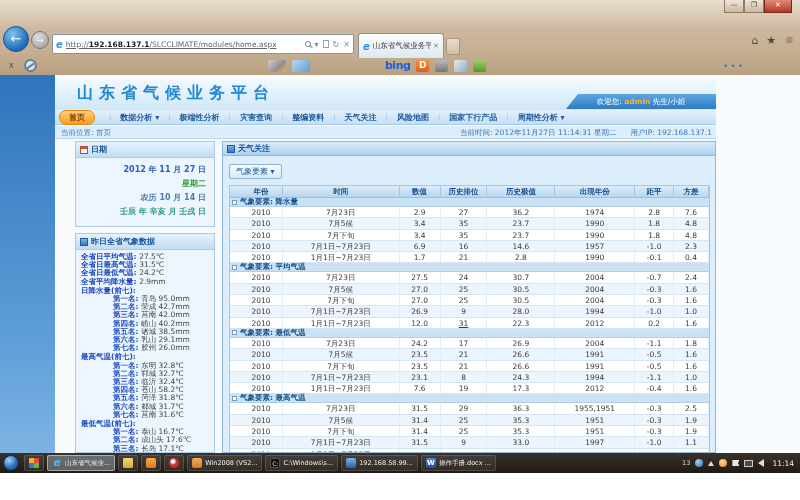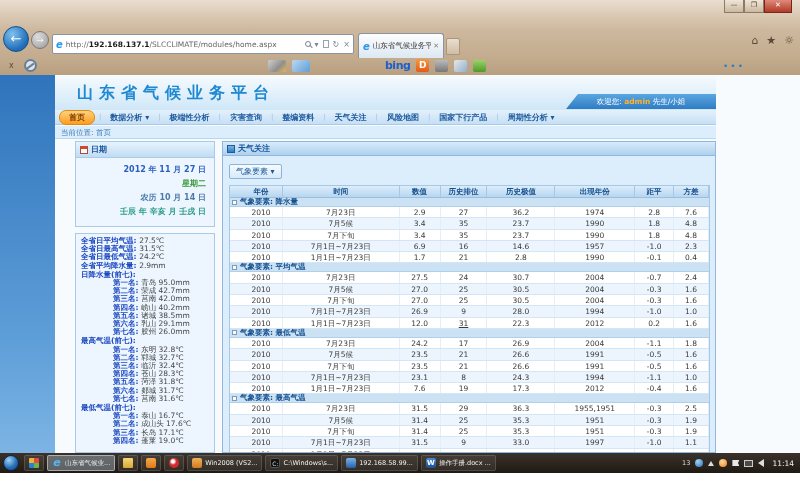--- a/index.html
+++ b/index.html
@@ -19,21 +19,21 @@
     background:linear-gradient(180deg,#cdb89e,#c3ab8e); }
   .backbtn { position:absolute; left:3px; top:-4px; width:26px; height:26px; border-radius:50%;
     background:radial-gradient(circle at 35% 30%,#7fc0ee,#1f6cb8 70%); border:1px solid #14508c;
     color:#fff; font-size:13px; text-align:center; line-height:24px; }
   .fwdbtn { position:absolute; left:31px; top:1px; width:18px; height:18px; border-radius:50%;
     background:radial-gradient(circle at 35% 30%,#ddd,#9a9a9a); border:1px solid #777;
     color:#f5f5f5; font-size:9px; text-align:center; line-height:17px; }
   .addressbar { position:absolute; left:52px; top:4px; width:302px; height:20px; background:#fff;
     border:1px solid #8a93a0; border-radius:2px; display:flex; align-items:center; padding:0 3px; }
   .ie-e { color:#2f96e8; font-weight:bold; font-style:italic; font-size:10px; margin-right:3px; }
-  .url { font-size:7.5px; color:#666; white-space:nowrap; overflow:hidden; flex:1; }
+  .url { font-size:7.5px; color:#666; white-space:nowrap; overflow:hidden; flex:1;text-decoration:underline; }
   .url b { color:#1a1a1a; }
   .addr-icons { display:flex; align-items:center; gap:4px; color:#7a8694; font-size:8px; }
   .icon-search { width:6px; height:6px; border:1px solid #7a8694; border-radius:50%; position:relative; }
   .icon-search::after { content:""; position:absolute; width:4px; height:1px; background:#7a8694;
     transform:rotate(45deg); right:-3px; bottom:-1px; }
   .icon-doc { width:6px; height:8px; border:1px solid #9aa4b0; background:#fff; }
   .tab { position:absolute; left:358px; top:3px; width:86px; height:25px;
     background:linear-gradient(180deg,#fdfdfd,#dce8f2); border:1px solid #8a93a0; border-bottom:none;
     border-radius:3px 3px 0 0; display:flex; align-items:center; padding:0 4px; }
   .tab-title { font-size:7.5px; color:#333; white-space:nowrap; overflow:hidden; flex:1; }
@@ -72,21 +72,21 @@
     letter-spacing:6px; }
   .ribbon { position:absolute; right:0; bottom:1px; width:150px; height:15px;
     background:linear-gradient(180deg,#5aa6e0,#2f7cc4); clip-path:polygon(12px 0,100% 0,100% 100%,0 100%);
     color:#fff; font-size:7.5px; line-height:15px; text-align:center; }
   .ribbon .usr { color:#ffb42a; font-weight:bold; }
   .navbar { position:absolute; left:55px; top:35px; width:661px; height:15px;
     background:linear-gradient(180deg,#e4f1fb,#c6dff5); border-bottom:1px solid #a9cbe8;
     display:flex; align-items:center; padding-left:4px; }
   .nav-item { font-size:8px; font-weight:bold; color:#1d5a9e; padding:1px 9px; white-space:nowrap; }
   .nav-item.active { background:linear-gradient(180deg,#ffd27a,#ff9c1e); border:1px solid #e08a10;
-    border-radius:7px; color:#7a3c00; margin-right:4px; }
+    border-radius:7px; color:#7a3c00; margin-right:14px; }
   .nav-sep { color:#9fc4e4; font-size:7px; }
   .crumbrow { position:absolute; left:55px; top:51px; width:661px; height:13px; background:#dceefb;
     border-bottom:1px solid #b9d7ef; font-size:7.5px; color:#3a77b8; }
   .crumb { position:absolute; left:6px; top:2px; }
   .time-ip { position:absolute; right:4px; top:2px; display:flex; gap:14px; }
 
   
   .panel { position:absolute; background:#edf6fe; border:1px solid #a9cbe8; }
   .panel-hd { height:16px; background:linear-gradient(180deg,#e6f3fd,#c2dcf3); border-bottom:1px solid #a9cbe8;
     display:flex; align-items:center; padding-left:4px; gap:3px; }
@@ -247,54 +247,62 @@
         <span class="nav-sep">|</span>
         <span class="nav-item">风险地图</span>
         <span class="nav-sep">|</span>
         <span class="nav-item">国家下行产品</span>
         <span class="nav-sep">|</span>
         <span class="nav-item">周期性分析 ▾</span>
       </div>
 
     <div class="crumbrow">
       <span class="crumb">当前位置: 首页</span>
+      <span class="time-ip">
+        <span>当前时间: 2012年11月27日 11:14:31 星期二</span>
+        <span>用户IP: 192.168.137.1</span>
+      </span>
     </div>
 
     <div class="panel date-panel">
       <div class="panel-hd">
         <span class="ic-cal"></span>
         <span class="t">日期</span>
       </div>
       <div class="date-body">
           <div class="date-line dl-blue">2012 年 11 月 27 日</div>
           <div class="date-line dl-green">星期二</div>
           <div class="date-line dl-grey">农历 10 月 14 日</div>
           <div class="date-line dl-teal">壬辰 年 辛亥 月 壬戌 日</div>
         </div>
     </div>
 
     <div class="panel wx-panel">
+      <div class="panel-hd">
+        <span class="ic-data"></span>
+        <span class="t">昨日全省气象数据</span>
+      </div>
       <div class="wx-body">
           <div class="stat"><span class="lbl">全省日平均气温: </span><span class="val">27.5℃</span></div>
           <div class="stat"><span class="lbl">全省日最高气温: </span><span class="val">31.5℃</span></div>
           <div class="stat"><span class="lbl">全省日最低气温: </span><span class="val">24.2℃</span></div>
           <div class="stat"><span class="lbl">全省平均降水量: </span><span class="val">2.9mm</span></div>
           <div class="grp-h">日降水量(前七):</div>
           <div class="rank-row"><span class="rank">第一名: </span><span class="rtext">青岛 95.0mm</span></div>
           <div class="rank-row"><span class="rank">第二名: </span><span class="rtext">荣成 42.7mm</span></div>
           <div class="rank-row"><span class="rank">第三名: </span><span class="rtext">莒南 42.0mm</span></div>
           <div class="rank-row"><span class="rank">第四名: </span><span class="rtext">崂山 40.2mm</span></div>
           <div class="rank-row"><span class="rank">第五名: </span><span class="rtext">诸城 38.5mm</span></div>
           <div class="rank-row"><span class="rank">第六名: </span><span class="rtext">乳山 29.1mm</span></div>
           <div class="rank-row"><span class="rank">第七名: </span><span class="rtext">胶州 26.0mm</span></div>
           <div class="grp-h">最高气温(前七):</div>
           <div class="rank-row"><span class="rank">第一名: </span><span class="rtext">东明 32.8℃</span></div>
           <div class="rank-row"><span class="rank">第二名: </span><span class="rtext">郓城 32.7℃</span></div>
           <div class="rank-row"><span class="rank">第三名: </span><span class="rtext">临沂 32.4℃</span></div>
-          <div class="rank-row"><span class="rank">第四名: </span><span class="rtext">苍山 28.3℃</span></div>
+          <div class="rank-row"><span class="rank">第四名: </span><span class="rtext">苍山 58.2℃</span></div>
           <div class="rank-row"><span class="rank">第五名: </span><span class="rtext">菏泽 31.8℃</span></div>
           <div class="rank-row"><span class="rank">第六名: </span><span class="rtext">郯城 31.7℃</span></div>
           <div class="rank-row"><span class="rank">第七名: </span><span class="rtext">莒南 31.6℃</span></div>
           <div class="grp-h">最低气温(前七):</div>
           <div class="rank-row"><span class="rank">第一名: </span><span class="rtext">泰山 16.7℃</span></div>
           <div class="rank-row"><span class="rank">第二名: </span><span class="rtext">成山头 17.6℃</span></div>
           <div class="rank-row"><span class="rank">第三名: </span><span class="rtext">长岛 17.1℃</span></div>
           <div class="rank-row"><span class="rank">第四名: </span><span class="rtext">蓬莱 19.0℃</span></div>
         </div>
     </div>

